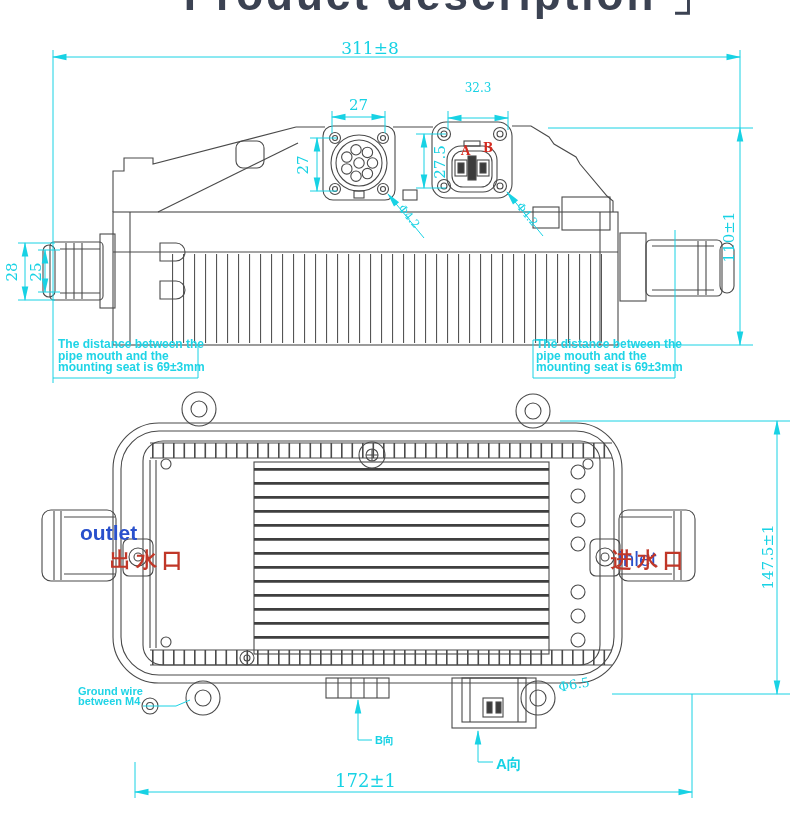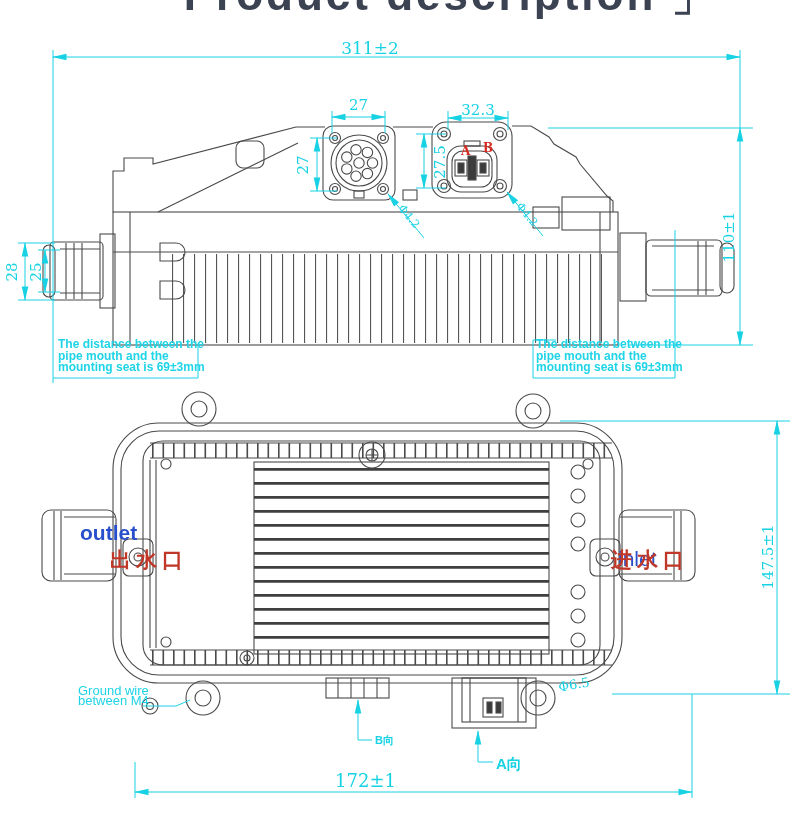--- a/index.html
+++ b/index.html
@@ -210,23 +210,23 @@
 
       <line x1="358" y1="740" x2="358" y2="700" marker-end="url(#arr)"></line>
       <path d="M358,740H372"></path>
       <line x1="478" y1="762" x2="478" y2="731" marker-end="url(#arr)"></line>
       <path d="M478,762H493"></path>
 
       <path d="M143,706H176L190,700"></path>
     </g>
   </svg>
 
-  <div class="abs dim" style="left:300px;top:38px;width:140px;font-size:17px;">311±2</div>
+  <div class="abs dim" style="left:300px;top:38px;width:140px;font-size:17px;">311±8</div>
   <div class="abs dim" style="left:332px;top:96px;width:53px;font-size:15px;">27</div>
-  <div class="abs dim" style="left:448px;top:101px;width:60px;font-size:15px;">32.3</div>
+  <div class="abs dim" style="left:448px;top:81px;width:60px;font-size:12px;">32.3</div>
   <div class="abs dim rot" style="left:283px;top:156px;width:40px;font-size:15px;">27</div>
   <div class="abs dim rot" style="left:415px;top:153px;width:50px;font-size:15px;">27.5</div>
   <div class="abs dim rot" style="left:700px;top:228px;width:58px;font-size:15px;">110±1</div>
   <div class="abs dim rot" style="left:-8px;top:263px;width:40px;font-size:15px;">28</div>
   <div class="abs dim rot" style="left:16px;top:263px;width:40px;font-size:15px;">25</div>
   <div class="abs dim" style="left:384px;top:210px;width:50px;font-size:11px;transform:rotate(50deg);">Φ4.2</div>
   <div class="abs dim" style="left:502px;top:208px;width:50px;font-size:11px;transform:rotate(50deg);">Φ4.2</div>
 
   <div class="abs ab" style="left:461px;top:144px;">A</div>
   <div class="abs ab" style="left:483px;top:141px;">B</div>
@@ -240,21 +240,21 @@
     <div>The distance between the</div>
     <div>pipe mouth and the</div>
     <div>mounting seat is 69±3mm</div>
   </div>
 
   <div class="abs en-blue" style="left:80px;top:521px;font-weight:bold;">outlet</div>
   <div class="abs cjk-red" style="left:74px;top:546px;margin-left:36px;">出水口</div>
   <div class="abs en-blue" style="left:618px;top:547px;">inlet</div>
   <div class="abs cjk-red" style="left:611px;top:546px;">进水口</div>
 
-  <div class="abs" style="left:78px;top:686px;font-size:13px;font-weight:normal;line-height:10px;color:#1fd4e6;">
+  <div class="abs" style="left:78px;top:686px;font-size:11px;font-weight:bold;line-height:10px;color:#1fd4e6;">
     <div>Ground wire</div>
     <div>between  M4</div>
   </div>
 
   <div class="abs dim" style="left:550px;top:677px;width:48px;font-size:13px;transform:rotate(-10deg);">Φ6.5</div>
 
   <div class="abs cy" style="left:375px;top:733px;font-size:11px;font-weight:bold;">B向</div>
   <div class="abs cy" style="left:496px;top:755px;font-size:15px;font-weight:bold;">A向</div>
 
   <div class="abs dim" style="left:328px;top:770px;width:75px;font-size:18px;">172±1</div>

